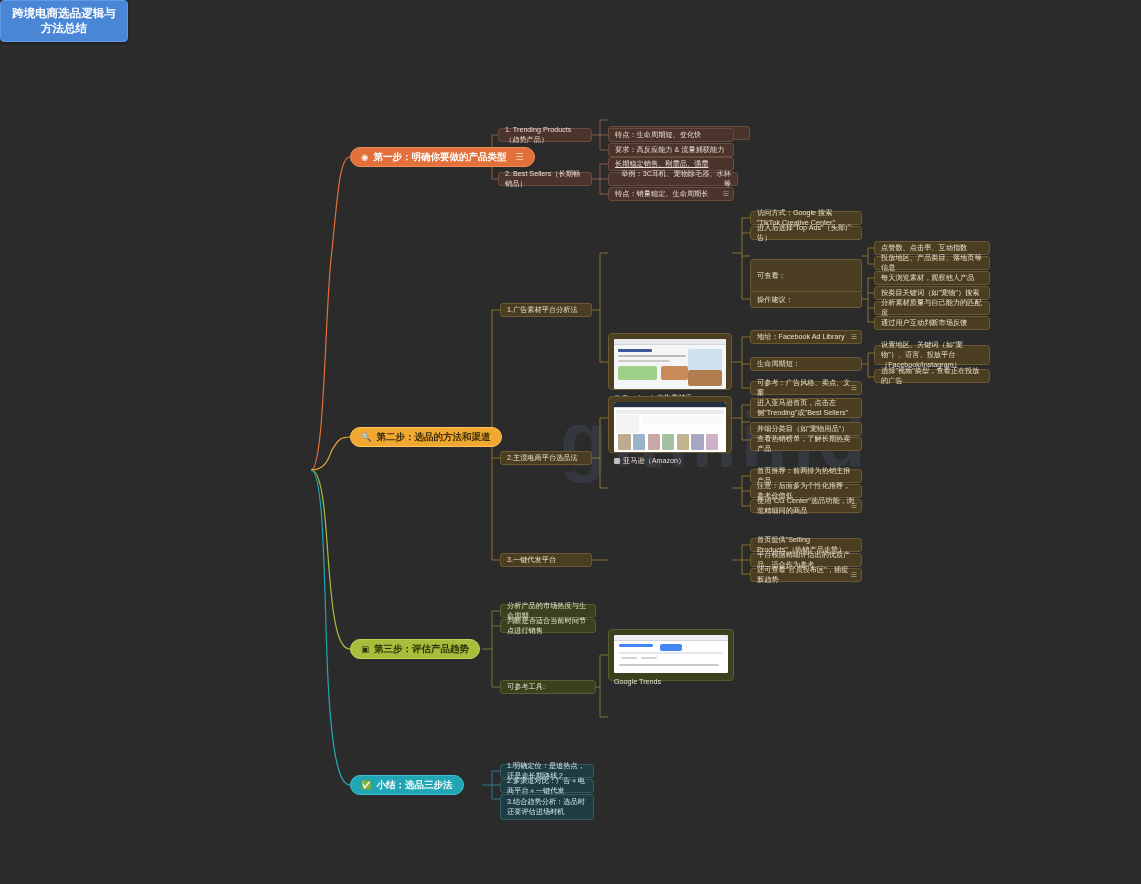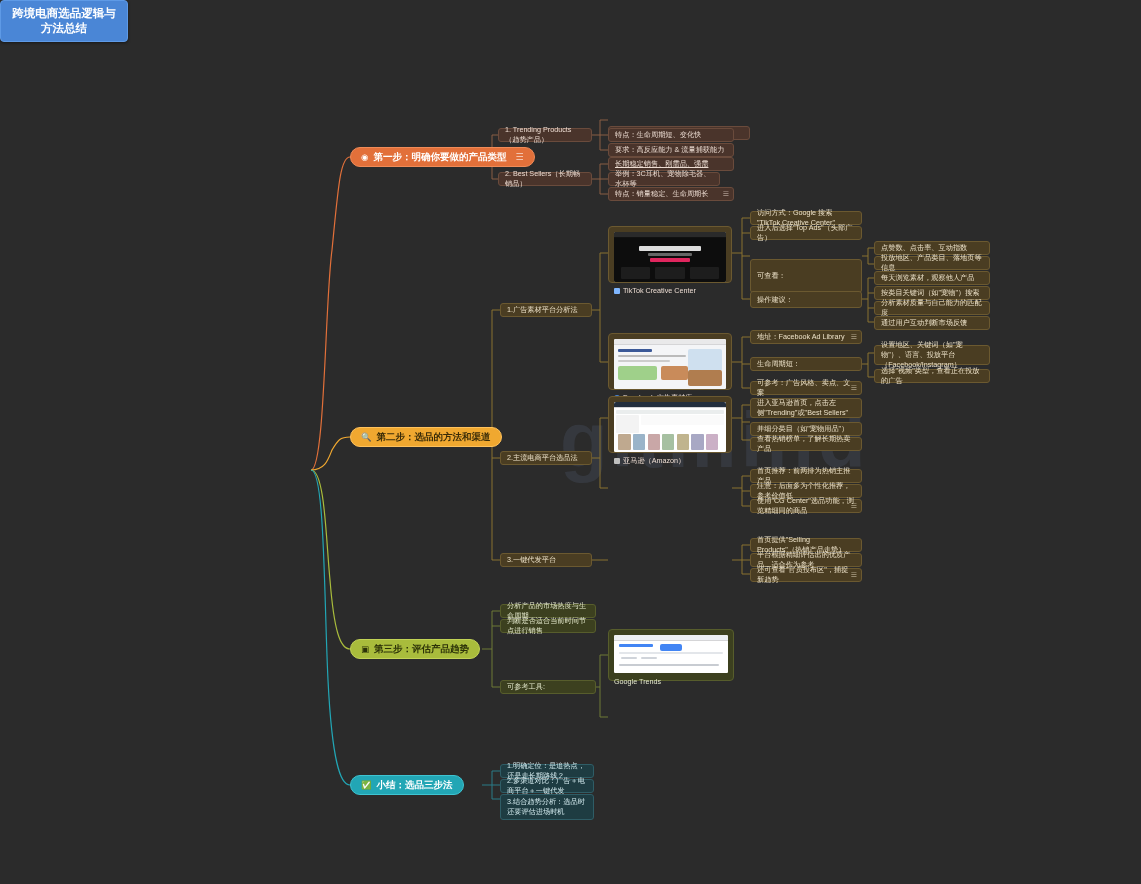--- a/index.html
+++ b/index.html
@@ -143,49 +143,30 @@
     <span>小结：选品三步法</span>
   </div>
 
   <div class="box br" style="left:498px;top:128px;width:94px;height:14px;">1. Trending Products（趋势产品）</div>
   <div class="box br" style="left:608px;top:126px;width:142px;height:14px;">通过事件或某个爆款视频突然走红</div>
   <div class="box br" style="left:608px;top:128px;width:126px;height:14px;">特点：生命周期短、变化快</div>
   <div class="box br" style="left:608px;top:143px;width:126px;height:14px;">要求：高反应能力 &amp; 流量捕获能力</div>
 
   <div class="box br" style="left:498px;top:172px;width:94px;height:14px;">2. Best Sellers（长期畅销品）</div>
   <div class="box br" style="left:608px;top:157px;width:126px;height:14px;text-decoration:underline;">长期稳定销售、刚需品、强需</div>
-  <div class="box br" style="left:608px;top:172px;width:112px;height:14px;">举例：3C耳机、宠物除毛器、水杯等</div>
+  <div class="box br" style="left:608px;top:172px;width:130px;height:14px;text-align:right;">举例：3C耳机、宠物除毛器、水杯等</div>
   <div class="box br" style="left:608px;top:187px;width:126px;height:14px;">
     <span>特点：销量稳定、生命周期长</span>
     <span class="more">☰</span>
   </div>
 
   <div class="box or" style="left:500px;top:303px;width:92px;height:14px;">1.广告素材平台分析法</div>
   <div class="box or" style="left:500px;top:451px;width:92px;height:14px;">2.主流电商平台选品法</div>
   <div class="box or" style="left:500px;top:553px;width:92px;height:14px;">3.一键代发平台</div>
 
-  <div class="card or" style="left:608px;top:226px;width:124px;height:57px;">
-    <div class="thumb">
-      <div class="bw" style="background:#111">
-        <div class="bar" style="background:#2a2a2a;border-color:#111"></div>
-        <div class="body" style="background:#0d0d0d">
-          <div class="stripe" style="left:22%;top:18%;width:56%;height:5px;background:#ddd"></div>
-          <div class="stripe" style="left:30%;top:34%;width:40%;height:3px;background:#666"></div>
-          <div class="stripe" style="left:32%;top:45%;width:36%;height:4px;background:#e0265e"></div>
-          <div class="stripe" style="left:6%;top:66%;width:26%;height:12px;background:#1d1d1d"></div>
-          <div class="stripe" style="left:37%;top:66%;width:26%;height:12px;background:#1d1d1d"></div>
-          <div class="stripe" style="left:68%;top:66%;width:26%;height:12px;background:#1d1d1d"></div>
-        </div>
-      </div>
-    </div>
-    <div class="cap">
-      <span class="dot" style="background:#7fb6ff"></span>
-      <span>TikTok Creative Center</span>
-    </div>
-  </div>
   <div class="box or" style="left:750px;top:211px;width:112px;height:14px;">访问方式：Google 搜索 "TikTok Creative Center"</div>
   <div class="box or" style="left:750px;top:226px;width:112px;height:14px;">进入后选择"Top Ads"（头部广告）</div>
   <div class="box or" style="left:750px;top:259px;width:112px;height:34px;">可查看：</div>
   <div class="box or" style="left:874px;top:241px;width:116px;height:14px;">点赞数、点击率、互动指数</div>
   <div class="box or" style="left:874px;top:256px;width:116px;height:14px;">投放地区、产品类目、落地页等信息</div>
   <div class="box or" style="left:750px;top:291px;width:112px;height:17px;">操作建议：</div>
   <div class="box or" style="left:874px;top:271px;width:116px;height:14px;">每天浏览素材，观察他人产品</div>
   <div class="box or" style="left:874px;top:286px;width:116px;height:14px;">按类目关键词（如"宠物"）搜索</div>
   <div class="box or" style="left:874px;top:301px;width:116px;height:14px;">分析素材质量与自己能力的匹配度</div>
   <div class="box or" style="left:874px;top:316px;width:116px;height:14px;">通过用户互动判断市场反馈</div>

